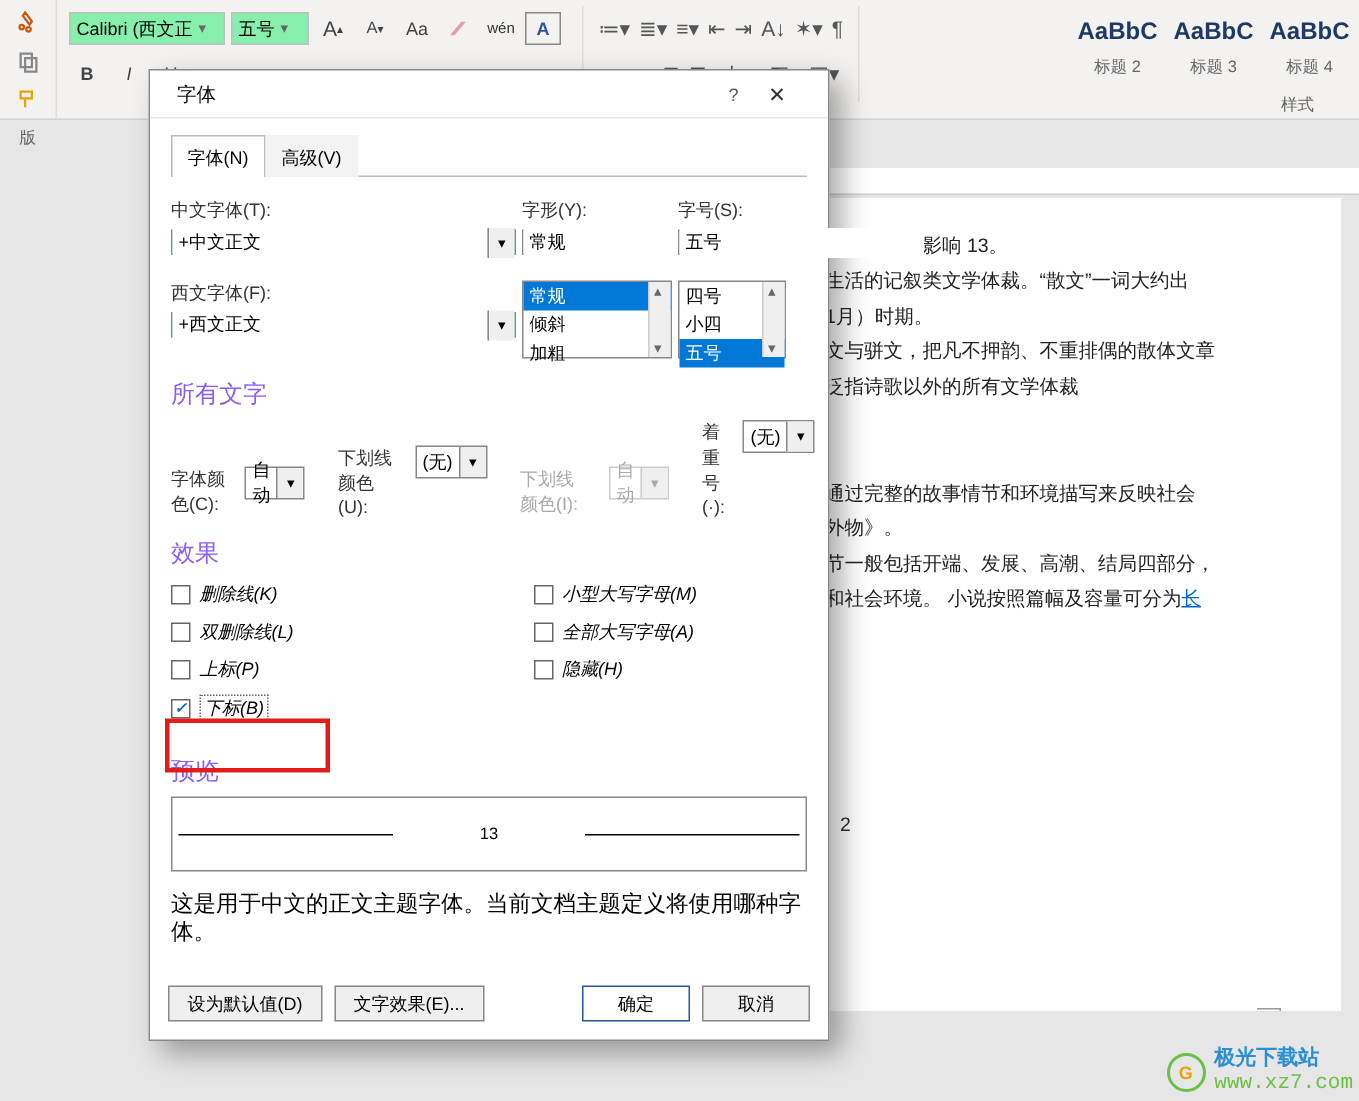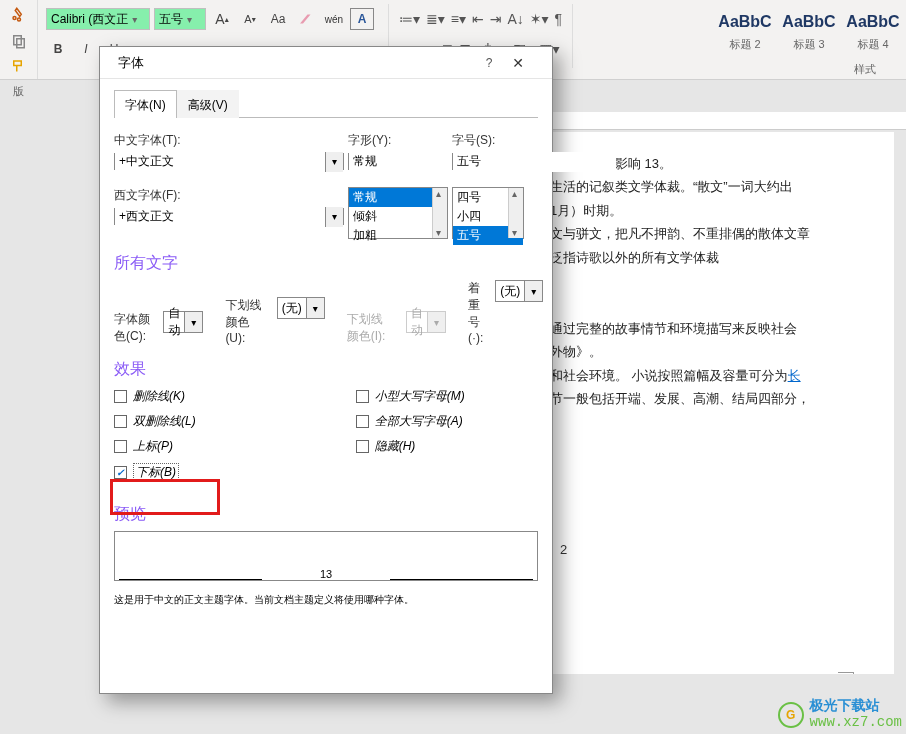--- a/index.html
+++ b/index.html
@@ -98,26 +98,26 @@
   .small-combo .val { flex:1; text-align:center; font-size:12px; padding:0 4px;}
   .small-combo .cbtn { width:18px; height:20px; border-left:1px solid #888; display:flex; align-items:center; justify-content:center; font-size:10px; background:#efefef;}
   .small-combo.disabled { color:#aaa; border-color:#ccc;}
   .small-combo.disabled .cbtn{ border-color:#ccc;}
   .checks { display:flex; margin-top:8px; gap:60px;}
   .checks .ccol { display:flex; flex-direction:column; gap:8px;font-style:italic;}
   .chk { display:flex; align-items:center; gap:6px; font-size:12px;}
   .chk .box { width:13px; height:13px; border:1px solid #666; display:flex; align-items:center; justify-content:center; font-size:10px; line-height:1;}
   .chk .box.checked::after { content:"✓"; color:#0066cc; font-weight:bold;}
   .highlight-red { position:absolute; border:3px solid #e21b1b; pointer-events:none;}
-  .preview-box { border:1px solid #888; height:50px; margin-top:6px; display:flex; align-items:flex-end; justify-content:center; position:relative;}
+  .preview-box { border:1px solid #888; height:50px; margin-top:6px; display:flex; align-items:center; justify-content:center; position:relative;}
   .preview-box .line { position:absolute; height:1px; background:#000; width:34%;}
   .preview-box .l1 { left:4px;}
   .preview-box .l2 { right:4px;}
   .preview-box .num { font-size:11px;}
-  .note { margin-top:12px; font-size:10px;}
+  .note { margin-top:12px; font-size:15px;}
   .dlg-foot { height:48px; display:flex; align-items:center; padding:0 12px; gap:8px; border-top:0;}
   .btn { border:1px solid #888; background:#efefef; height:24px; padding:0 12px; font-size:12px; display:flex; align-items:center;}
   .btn.primary { border:1px solid #2b579a; background:#fff;}
   .spacer { flex:1;}
   
   .watermark { position:absolute; right:4px; bottom:4px; display:flex; align-items:center; gap:6px;}
   .watermark .g { width:26px; height:26px; border-radius:50%; border:2px solid #6ac045; display:flex; align-items:center; justify-content:center; color:#e6a400; font-weight:bold;}
   .watermark .tx { display:flex; flex-direction:column; line-height:1.1;font-family:Liberation Mono, monospace;}
   .watermark .tx .a { color:#2a8fd4; font-size:14px; font-weight:bold;}
   .watermark .tx .b { color:#6ac045; font-size:14px;}
@@ -238,22 +238,22 @@
 
 <div class="doc">
   <div>西方文化的影响 13。</div>
   <div>生活的记叙类文学体裁。“散文”一词大约出</div>
   <div>1月）时期。</div>
   <div>文与骈文，把凡不押韵、不重排偶的散体文章</div>
   <div>泛指诗歌以外的所有文学体裁</div>
   <div style="height:48px"></div>
   <div>通过完整的故事情节和环境描写来反映社会</div>
   <div>外物》。</div>
+  <div>节一般包括开端、发展、高潮、结局四部分，</div>
   <div><span>和社会环境。 小说按照篇幅及容量可分为</span><a href="#">长</a></div>
-  <div>节一般包括开端、发展、高潮、结局四部分，</div>
   <div class="page-edge"></div>
 </div>
 <span class="lonefig">2</span>
 
 <div class="dialog">
   <div class="dlg-title">
     <span class="t">字体</span>
     <span class="q">?</span>
     <span class="x">✕</span>
   </div>
@@ -382,20 +382,27 @@
 
     <div class="section-lbl" style="margin-top:22px">预览</div>
     <div class="preview-box">
       <div class="line l1"></div>
       <span class="num">13</span>
       <div class="line l2"></div>
     </div>
     <div class="note">这是用于中文的正文主题字体。当前文档主题定义将使用哪种字体。</div>
   </div>
 
+  <div class="dlg-foot">
+    <div class="btn">设为默认值(D)</div>
+    <div class="btn">文字效果(E)...</div>
+    <div class="spacer"></div>
+    <div class="btn primary" style="width:72px;justify-content:center">确定</div>
+    <div class="btn" style="width:72px;justify-content:center">取消</div>
+  </div>
 </div>
 
 <div class="watermark">
   <div class="g">G</div>
   <div class="tx">
     <span class="a">极光下载站</span>
     <span class="b">www.xz7.com</span>
   </div>
 </div>
 

